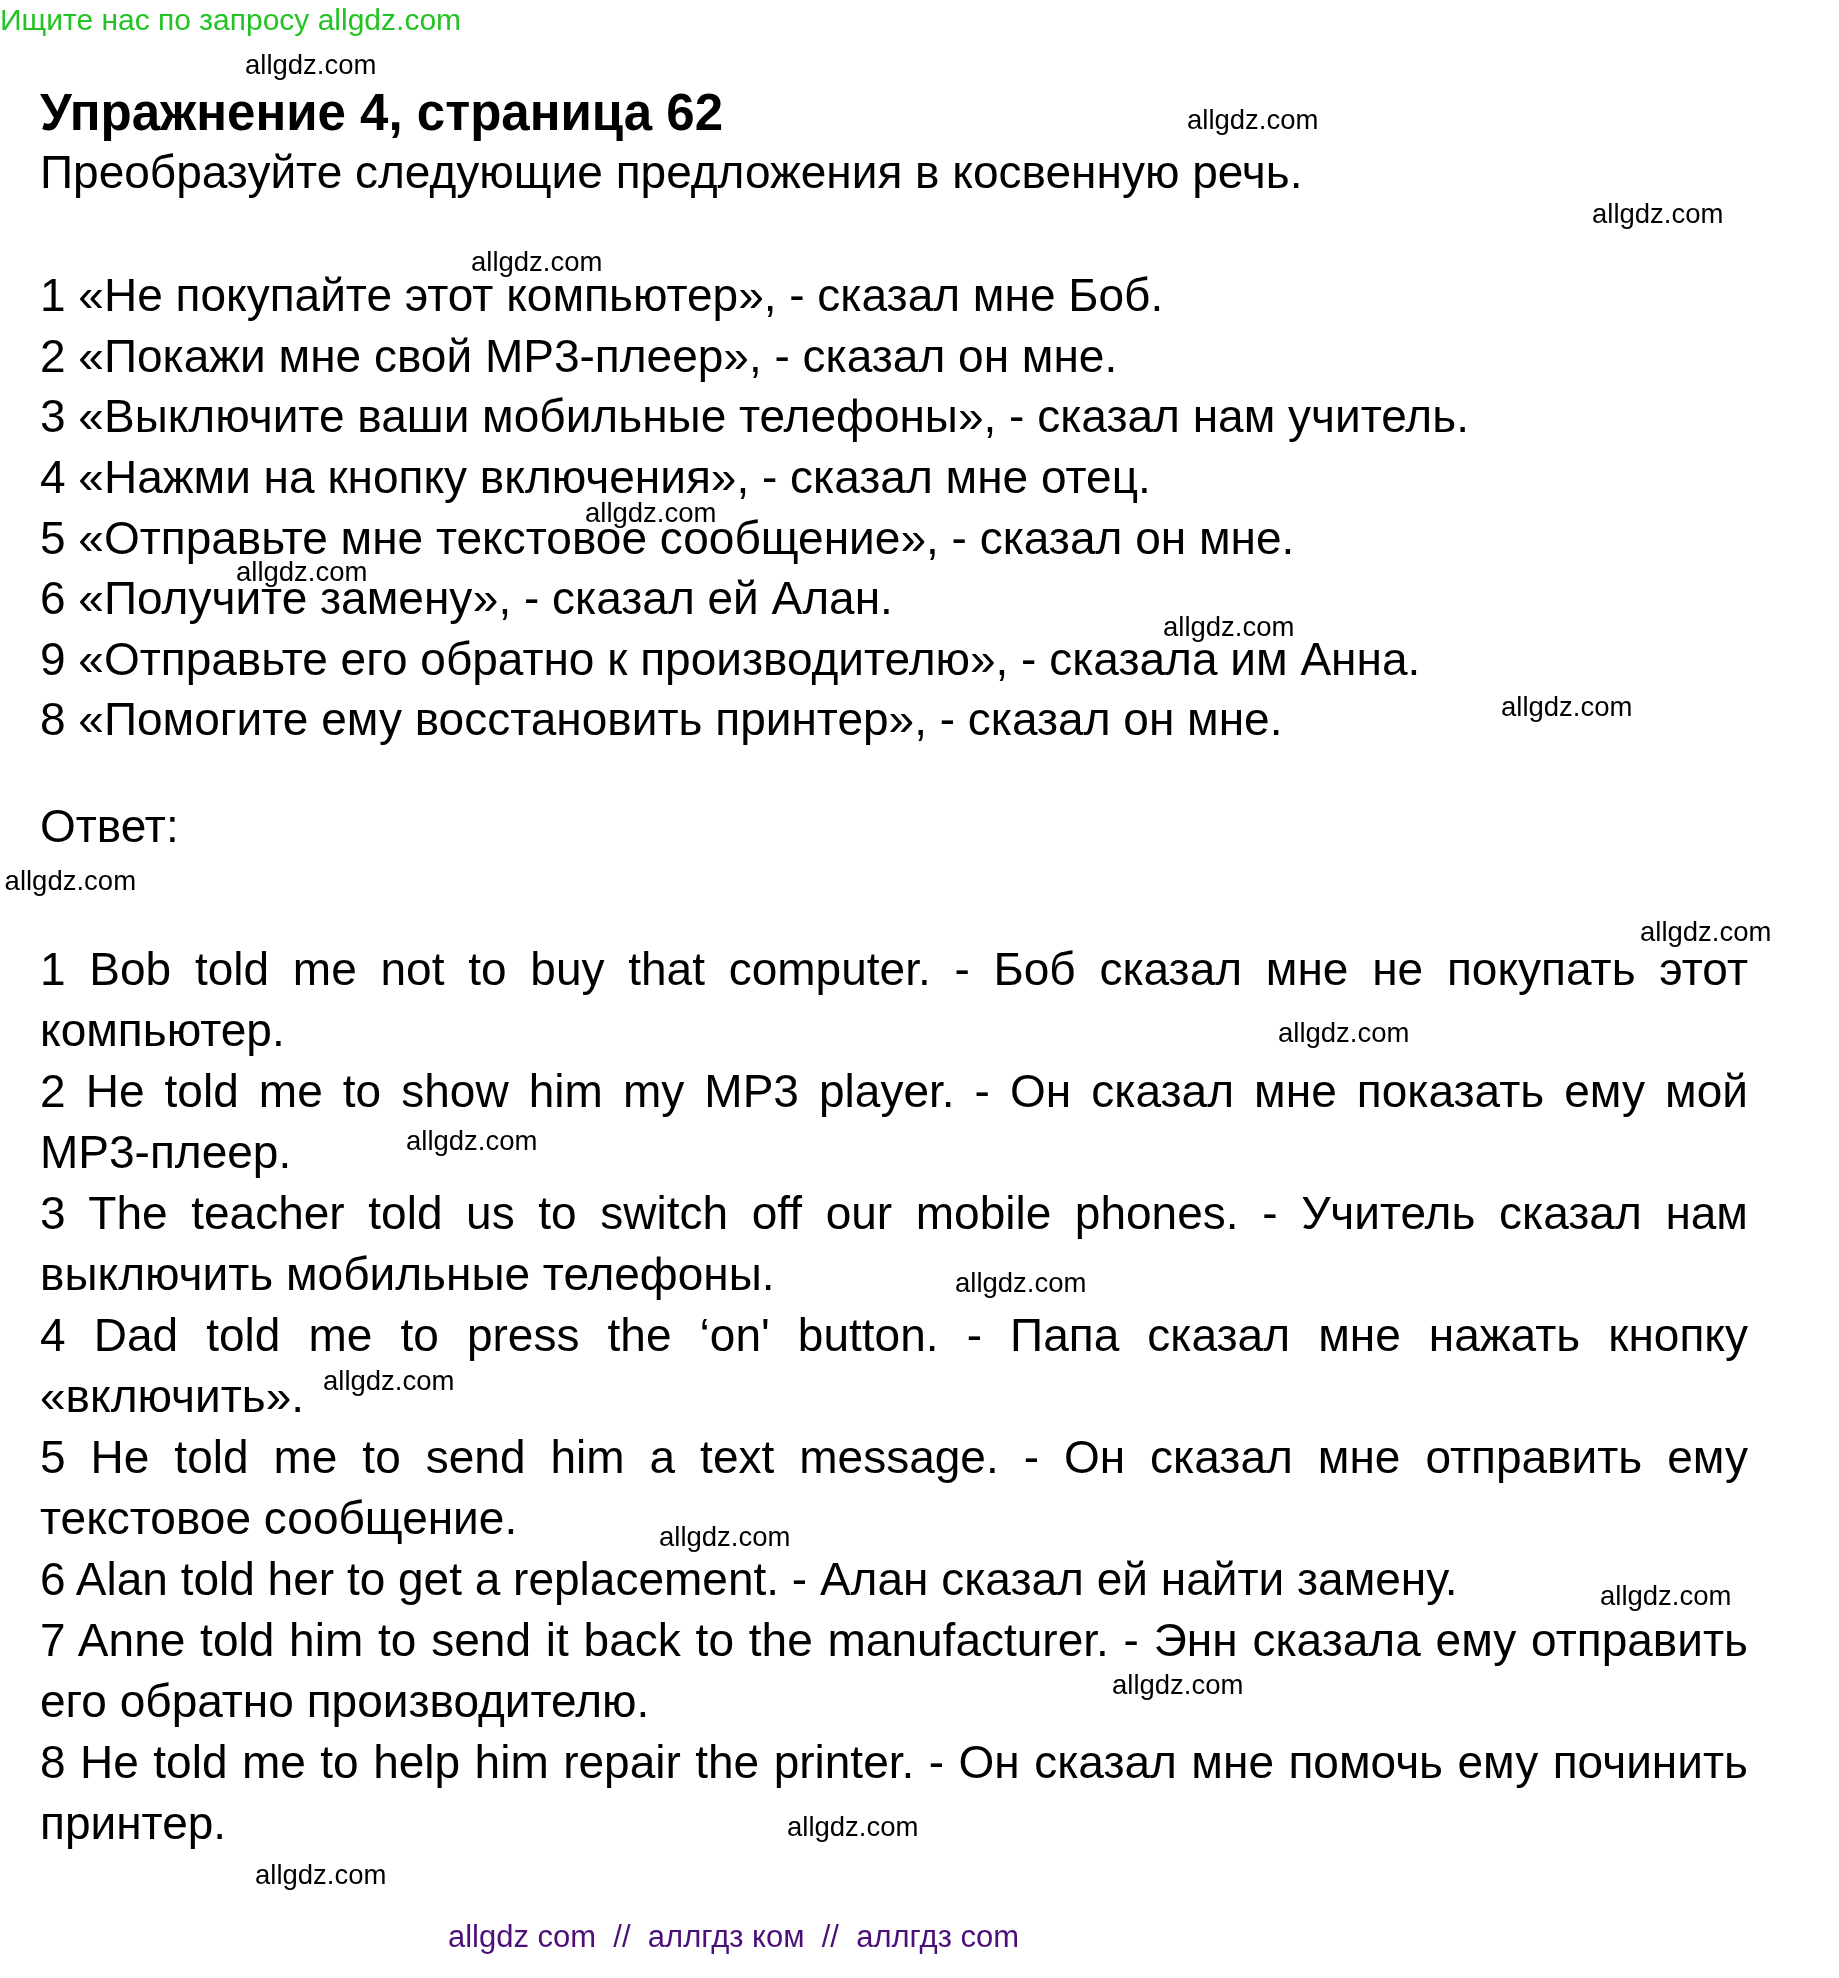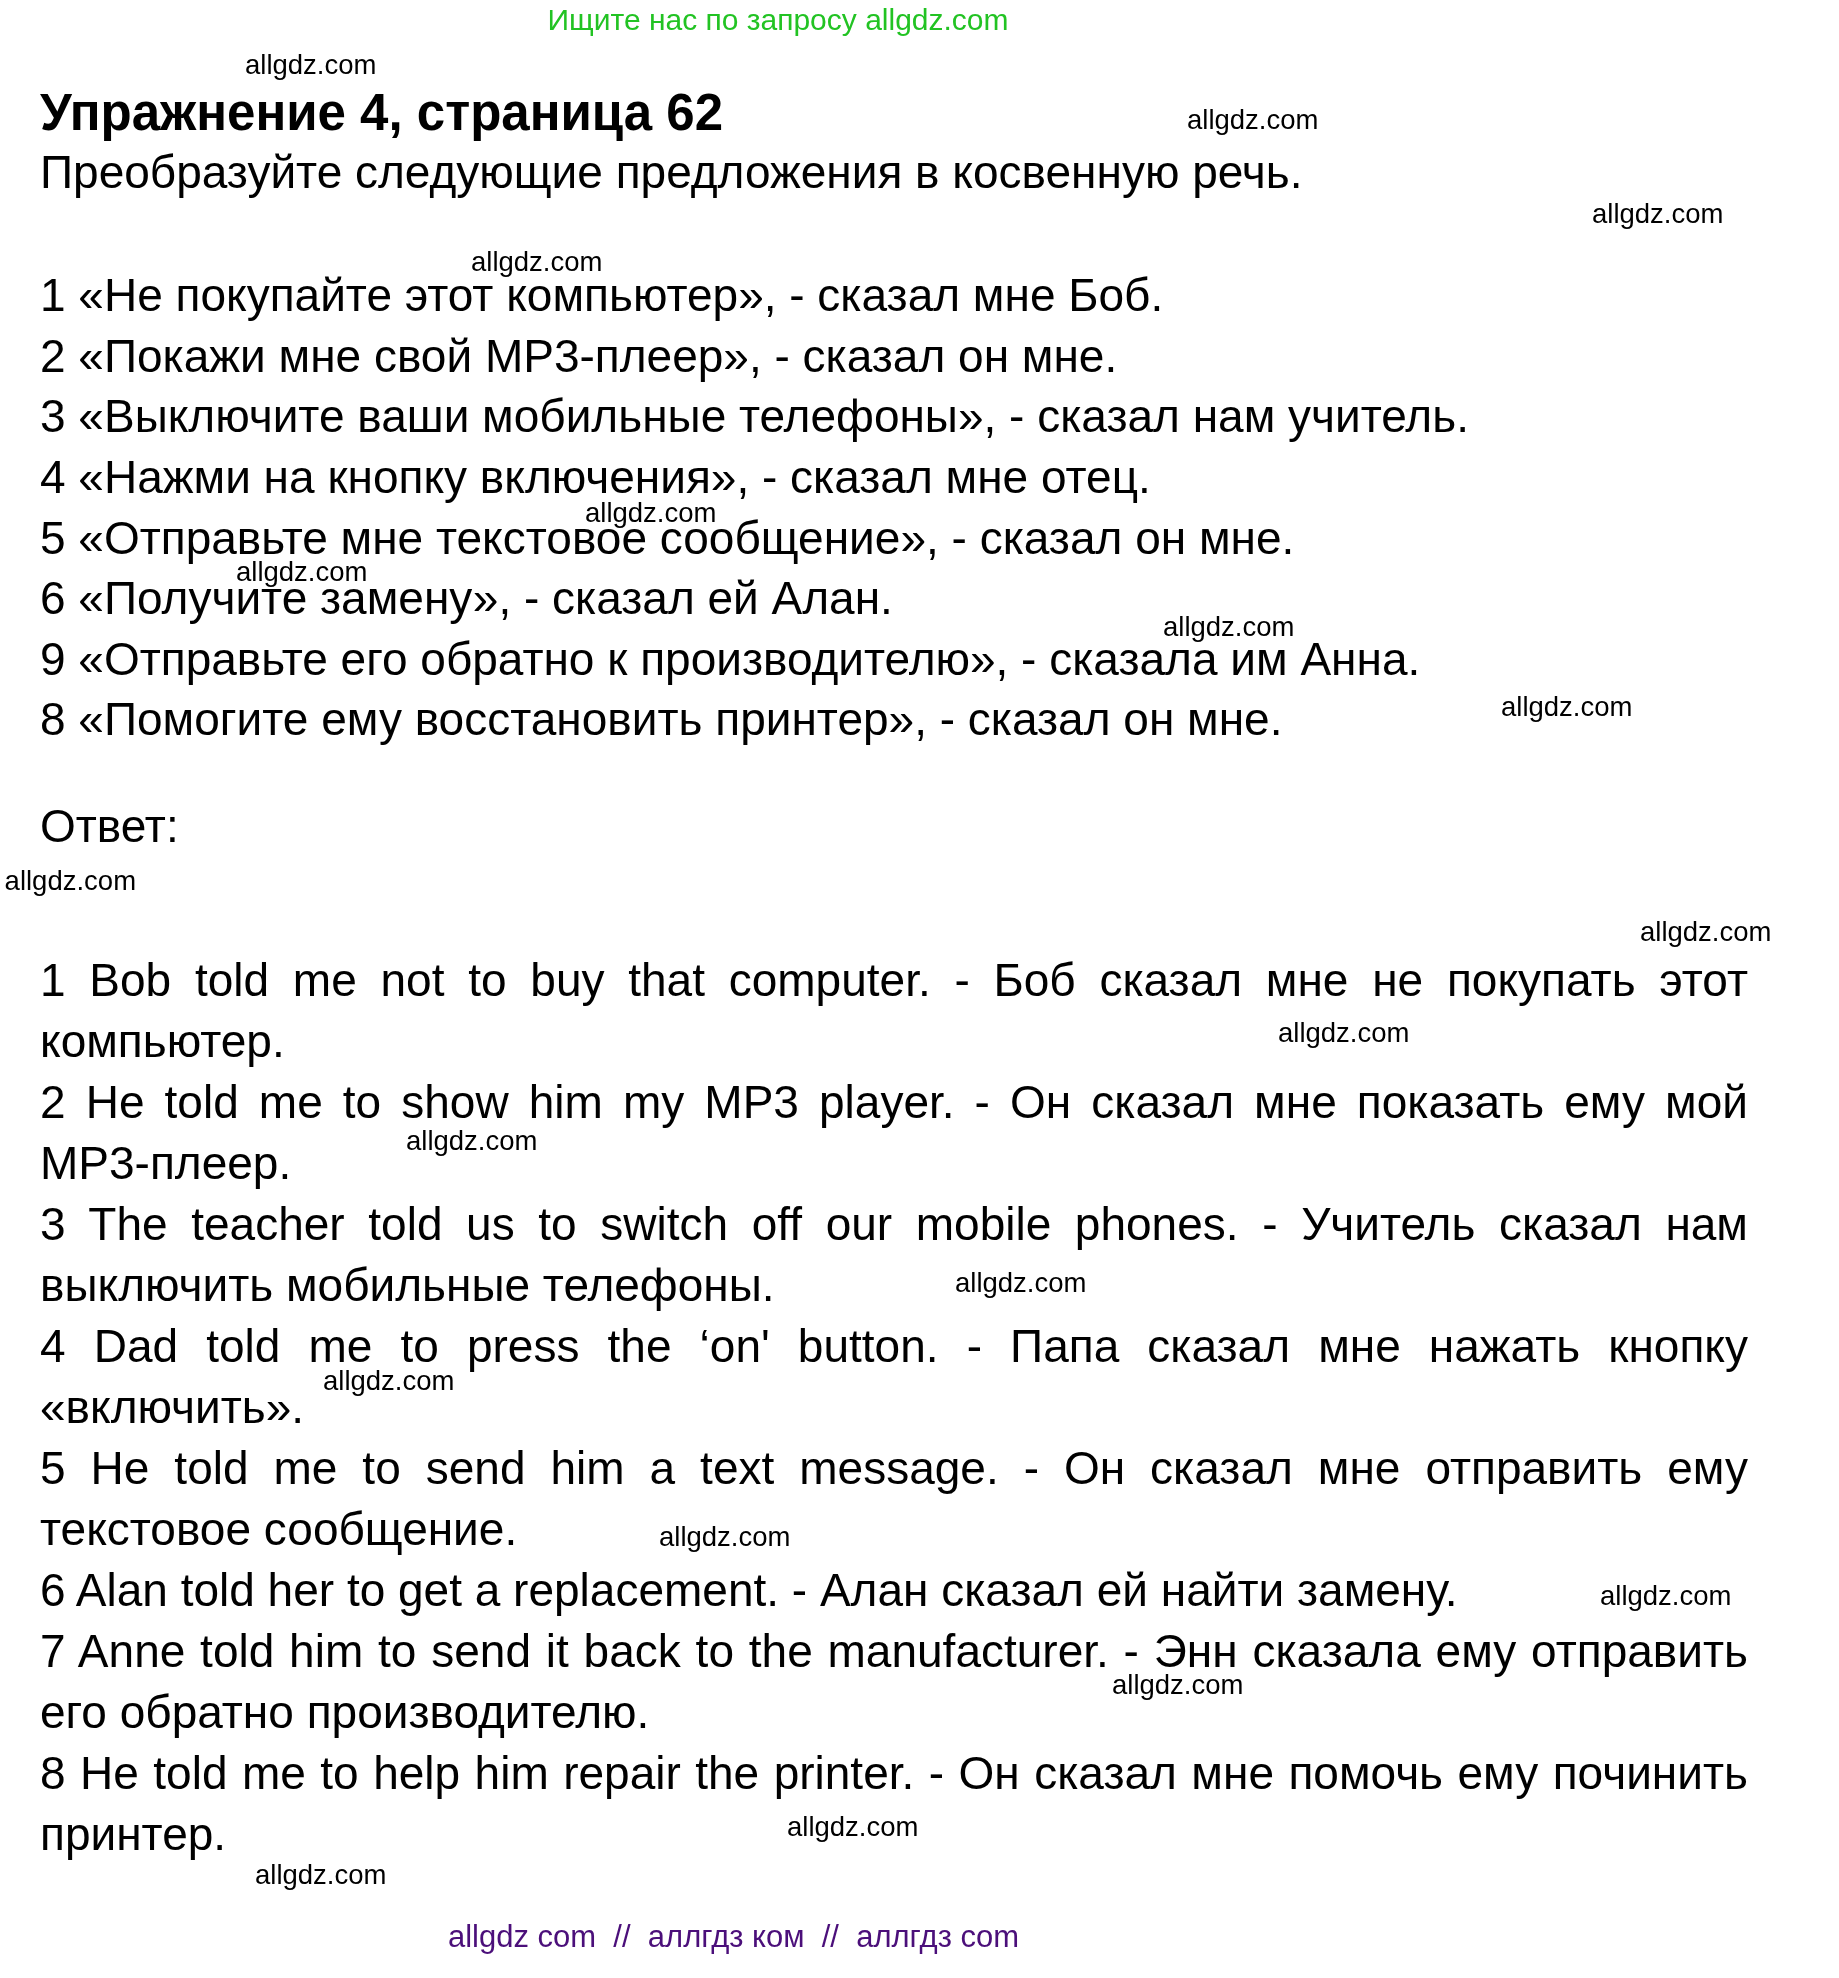--- a/index.html
+++ b/index.html
@@ -1,24 +1,24 @@
 <!DOCTYPE html>
 <html style="font-size:14.7px"><head>
 <meta charset="utf-8">
 <style>
   html, body { margin:0; padding:0; background:#ffffff; }
   body { width:1839px; height:1979px; position:relative; overflow:hidden; }
   .serif { font-family: Liberation Sans, sans-serif; color:#000; }
   .sans { font-family: "Liberation Sans", "DejaVu Sans", sans-serif; }
-  .top-banner { position:absolute; top:0; left:0; width:1556px; text-align:center; font-size:30px; color:#22c323; line-height:40px; }
+  .top-banner { position:absolute; top:0; left:0; width:1556px; font-size:30px; color:#22c323; line-height:40px; }
   .title { position:absolute; left:40px; top:83px; font-size:51px; font-weight:bold; line-height:59px; white-space:nowrap; }
   .subtitle { position:absolute; left:40px; top:145px; font-size:46px; line-height:55px; white-space:nowrap; }
   .line { position:absolute; left:40px; font-size:46px; line-height:55px; white-space:nowrap; }
   .answer-label { position:absolute; left:40px; top:799px; font-size:46px; line-height:55px; }
-  .answers { position:absolute; left:40px; top:939px; width:1708px;margin-top:11px; }
+  .answers { position:absolute; left:40px; top:939px; width:1708px; }
   .answer { font-size:46px; line-height:61px; text-align:justify; text-align-last:left; }
   .wm { position:absolute; font-size:27.5px; color:#000; line-height:31px; white-space:nowrap; }
   .footer { position:absolute; top:1917px; left:0; width:1467px; text-align:center; font-size:31px; color:#4b0f7a; line-height:40px; white-space:pre; }
 </style>
 </head>
 <body>
 
 <div class="top-banner sans">Ищите нас по запросу allgdz.com</div>
 
 <div class="title serif">Упражнение 4, страница 62</div>

